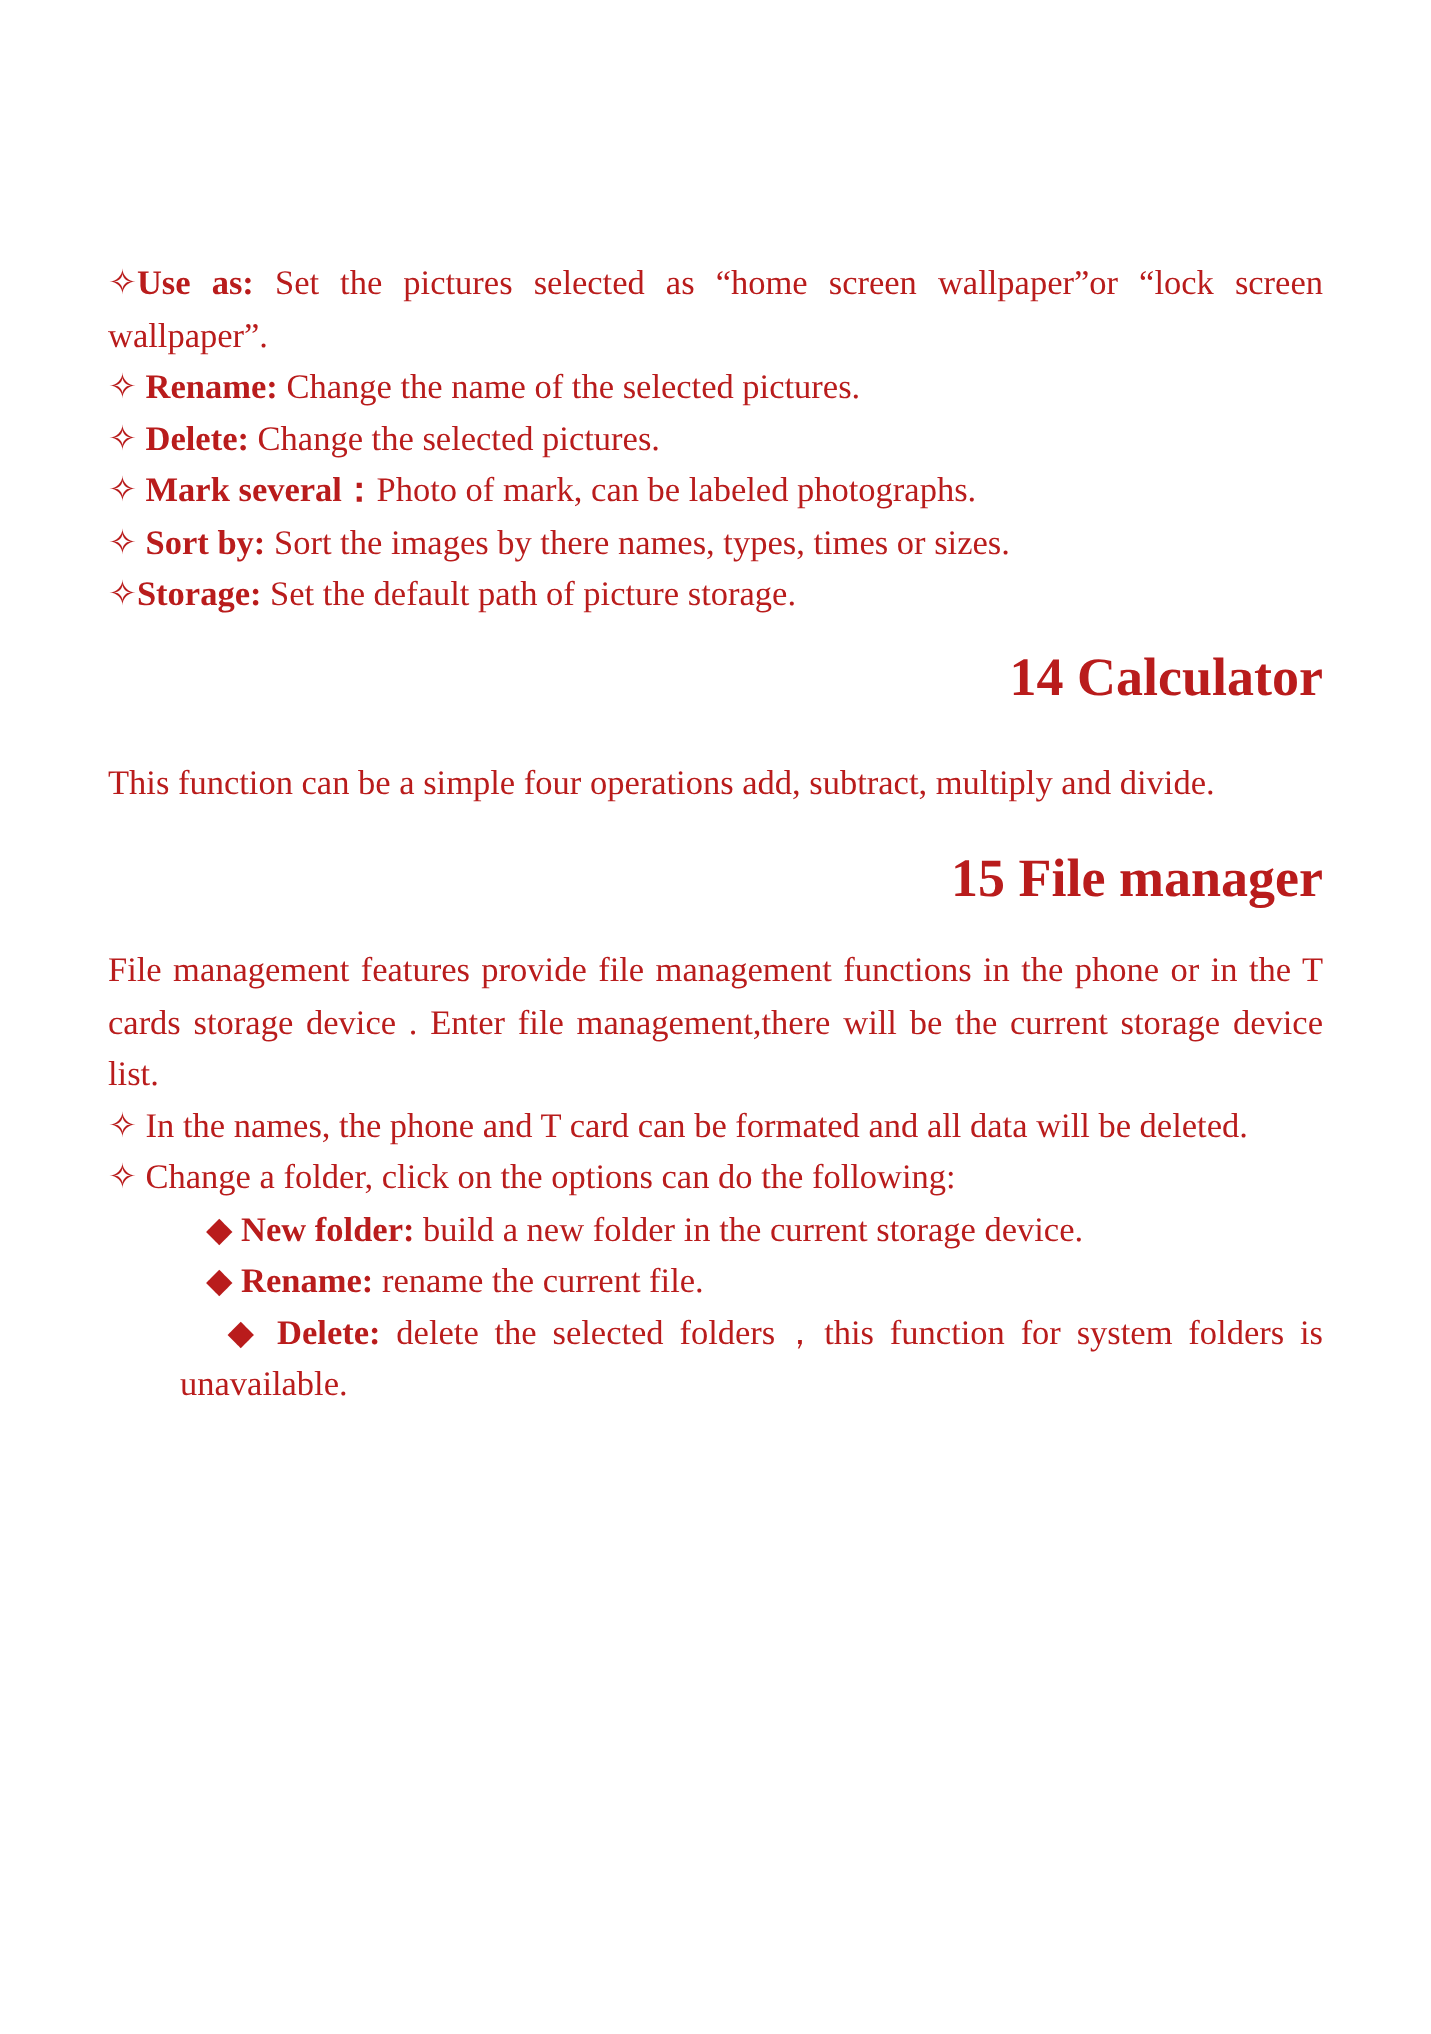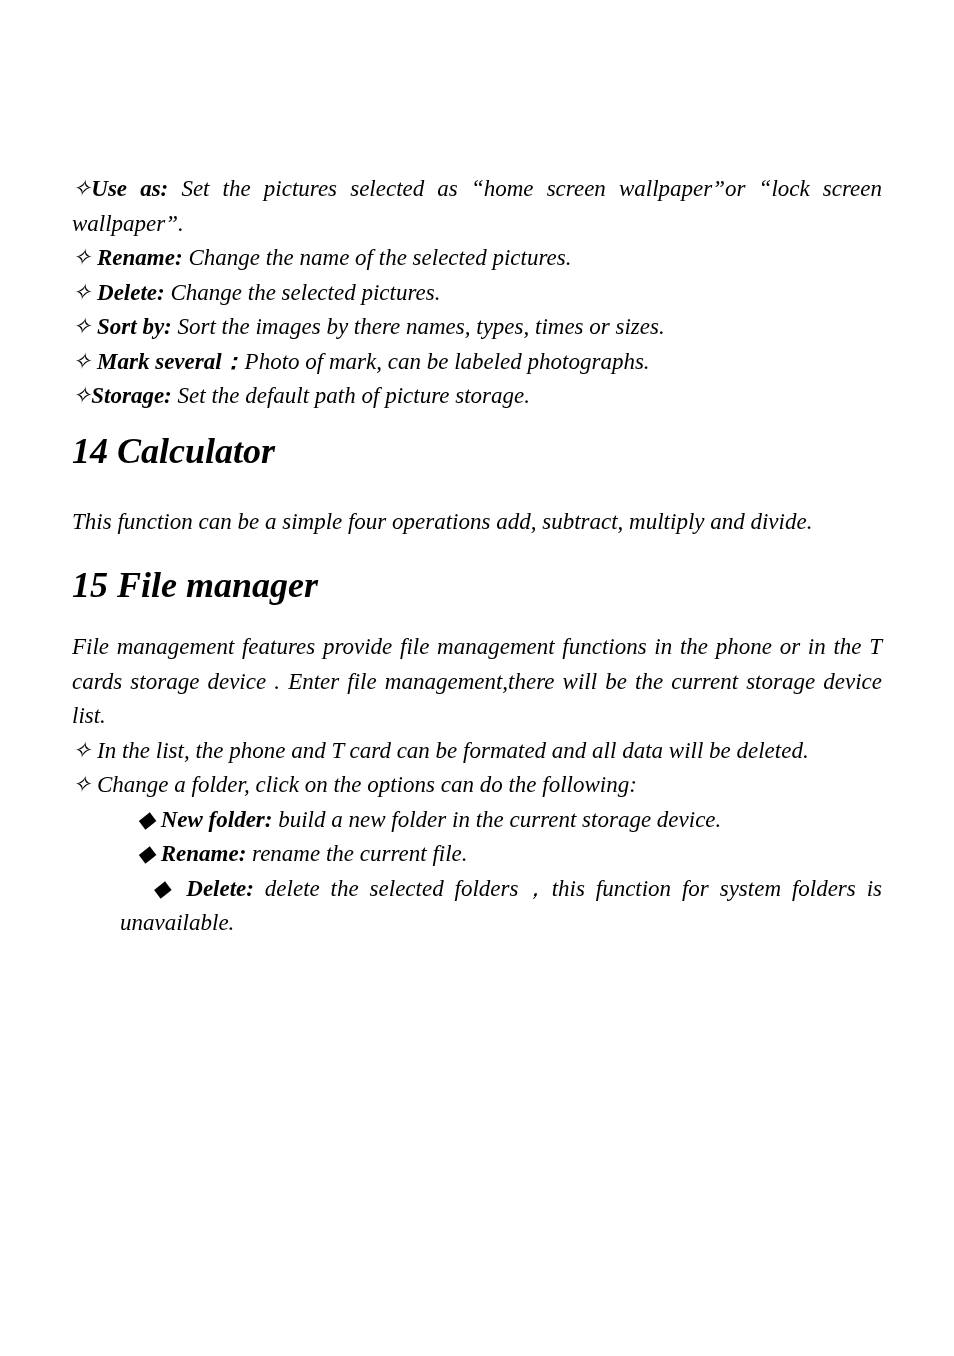--- a/index.html
+++ b/index.html
@@ -4,37 +4,36 @@
 <style>
   body {
     margin: 0;
     padding: 0;
     background: #fff;
     font-family: "SimSun", "Songti SC", serif;
     width: 954px;
   }
   .page {
     padding: 172px 72px 72px 72px;
-    color: #000000;
+    color: #b91c1c;
     font-size: 23px;
     line-height: 1.5;
-    font-style: italic;
   }
   .para {
     margin: 0;
     text-align: justify;
     text-justify: inter-ideograph;
   }
   .bold {
     font-weight: 900;
   }
   .heading {
     font-size: 36px;
     font-weight: 900;
-    text-align: left;
+    text-align: right;
     margin: 10px 0 18px 0;
   }
   .spaced {
     line-height: 2.3;
   }
   .indent-block {
     margin-left: 48px;
   }
   .diamond, .diamond-solid {
     display: inline;
@@ -51,41 +50,41 @@
 
   <p class="para">
     <span class="diamond">✧</span><span class="bold"> Rename:</span><span> Change the name of the selected pictures.</span>
   </p>
 
   <p class="para">
     <span class="diamond">✧</span><span class="bold"> Delete:</span><span> Change the selected pictures.</span>
   </p>
 
   <p class="para">
-    <span class="diamond">✧</span><span class="bold"> Sort by:</span><span> Sort the images by there names, types, times or sizes.</span>
+    <span class="diamond">✧</span><span class="bold"> Mark several：</span><span>Photo of mark, can be labeled photographs.</span>
   </p>
 
   <p class="para">
-    <span class="diamond">✧</span><span class="bold"> Mark several：</span><span>Photo of mark, can be labeled photographs.</span>
+    <span class="diamond">✧</span><span class="bold"> Sort by:</span><span> Sort the images by there names, types, times or sizes.</span>
   </p>
 
   <p class="para">
     <span class="diamond">✧</span><span class="bold">Storage:</span><span> Set the default path of picture storage.</span>
   </p>
 
   <h2 class="heading">14 Calculator</h2>
 
   <p class="para spaced">This function can be a simple four operations add, subtract, multiply and divide.</p>
 
   <h2 class="heading">15 File manager</h2>
 
   <p class="para">File management features provide file management functions in the phone or in the T cards storage device . Enter file management,there will be the current storage device list.</p>
 
   <p class="para">
-    <span class="diamond">✧</span><span> In the list, the phone and T card can be formated and all data will be deleted.</span>
+    <span class="diamond">✧</span><span> In the names, the phone and T card can be formated and all data will be deleted.</span>
   </p>
 
   <p class="para">
     <span class="diamond">✧</span><span> Change a folder, click on the options can do the following:</span>
   </p>
 
   <div class="indent-block">
 
 
     <p class="para">

